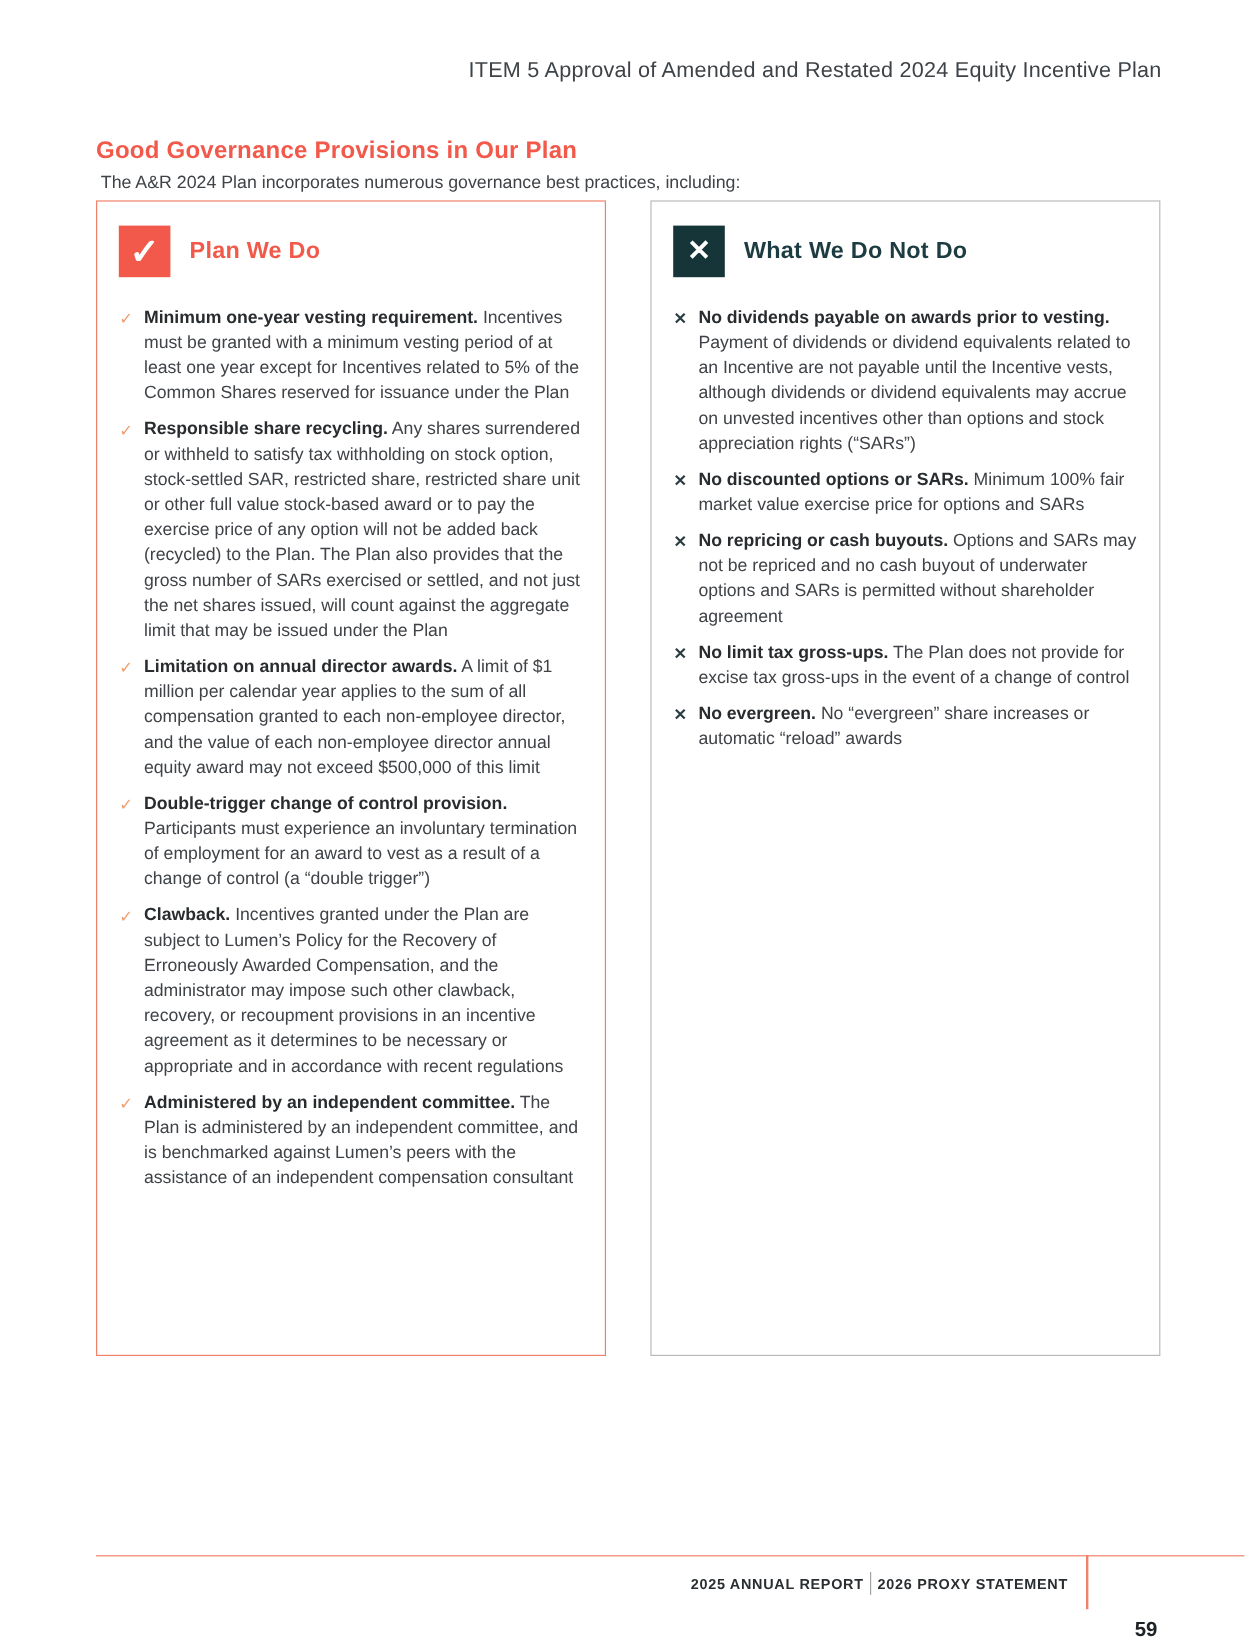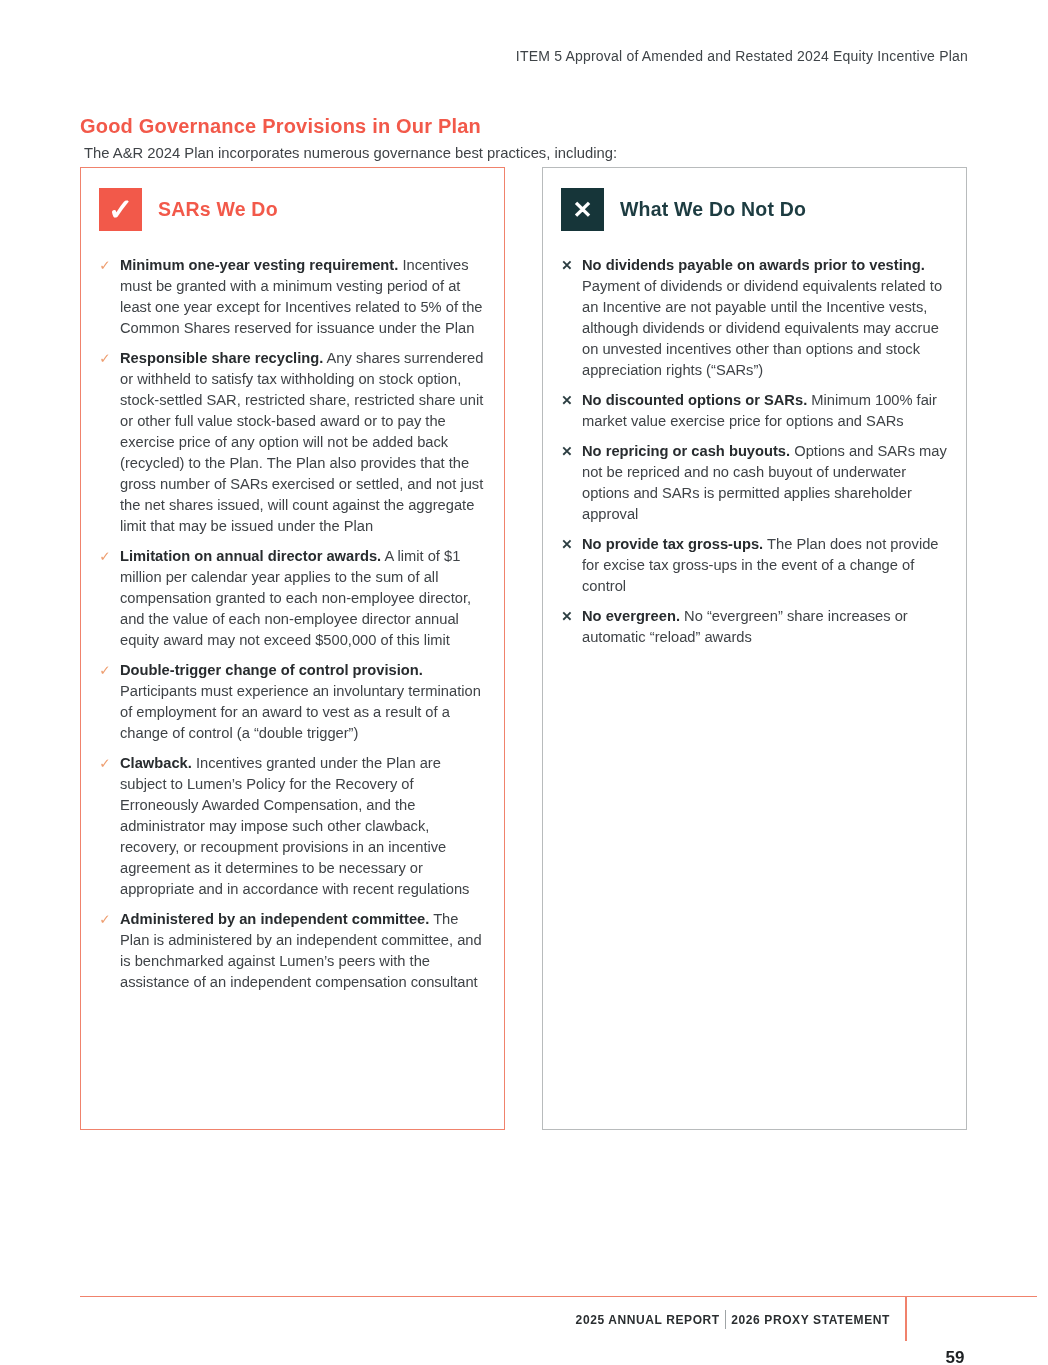--- a/index.html
+++ b/index.html
@@ -19,21 +19,21 @@
   html, body { margin: 0; padding: 0; }
   body {
     width: 1048px; height: 1365px;
     background: #ffffff;
     font-family: "Liberation Sans", sans-serif;
     position: relative;
     color: var(--body-text);
   }
   .header-note {
     position: absolute; top: 48px; right: 80px;
-    font-size: 14px; color: #3E4347; letter-spacing: 0.2px;
+    font-size: 18px; color: #3E4347; letter-spacing: 0.2px;
   }
   .page-title {
     position: absolute; top: 102px; left: 80px;
     font-size: 20px; font-weight: bold; color: var(--accent-orange);
     letter-spacing: 0.2px;
   }
   .intro-text {
     position: absolute; top: 130px; left: 84px;
     font-size: 14.8px; color: var(--body-text);
   }
@@ -103,21 +103,21 @@
 
 <h1 class="page-title">Good Governance Provisions in Our Plan</h1>
 
 <p class="intro-text">The A&amp;R 2024 Plan incorporates numerous governance best practices, including:</p>
 
 <div class="boxes">
 
   <div class="box do">
     <div class="box-header">
       <div class="icon-square">✓</div>
-      <div class="box-heading">SARs We Do</div>
+      <div class="box-heading">Plan We Do</div>
     </div>
 
     <div class="item">
       <span class="marker">✓</span>
       <p class="item-text"><span class="lead">Minimum one-year vesting requirement.</span> <span>Incentives must be granted with a minimum vesting period of at least one year except for Incentives related to 5% of the Common Shares reserved for issuance under the Plan</span></p>
     </div>
     <div class="item">
       <span class="marker">✓</span>
       <p class="item-text"><span class="lead">Responsible share recycling.</span> <span>Any shares surrendered or withheld to satisfy tax withholding on stock option, stock-settled SAR, restricted share, restricted share unit or other full value stock-based award or to pay the exercise price of any option will not be added back (recycled) to the Plan. The Plan also provides that the gross number of SARs exercised or settled, and not just the net shares issued, will count against the aggregate limit that may be issued under the Plan</span></p>
     </div>
@@ -148,25 +148,25 @@
     <div class="item">
       <span class="marker">✕</span>
       <p class="item-text"><span class="lead">No dividends payable on awards prior to vesting.</span> <span>Payment of dividends or dividend equivalents related to an Incentive are not payable until the Incentive vests, although dividends or dividend equivalents may accrue on unvested incentives other than options and stock appreciation rights (“SARs”)</span></p>
     </div>
     <div class="item">
       <span class="marker">✕</span>
       <p class="item-text"><span class="lead">No discounted options or SARs.</span> <span>Minimum 100% fair market value exercise price for options and SARs</span></p>
     </div>
     <div class="item">
       <span class="marker">✕</span>
-      <p class="item-text"><span class="lead">No repricing or cash buyouts.</span> <span>Options and SARs may not be repriced and no cash buyout of underwater options and SARs is permitted applies shareholder approval</span></p>
+      <p class="item-text"><span class="lead">No repricing or cash buyouts.</span> <span>Options and SARs may not be repriced and no cash buyout of underwater options and SARs is permitted without shareholder agreement</span></p>
     </div>
     <div class="item">
       <span class="marker">✕</span>
-      <p class="item-text"><span class="lead">No provide tax gross-ups.</span> <span>The Plan does not provide for excise tax gross-ups in the event of a change of control</span></p>
+      <p class="item-text"><span class="lead">No limit tax gross-ups.</span> <span>The Plan does not provide for excise tax gross-ups in the event of a change of control</span></p>
     </div>
     <div class="item">
       <span class="marker">✕</span>
       <p class="item-text"><span class="lead">No evergreen.</span> <span>No “evergreen” share increases or automatic “reload” awards</span></p>
     </div>
   </div>
 
 </div>
 
 <div class="footer-rule"></div>

